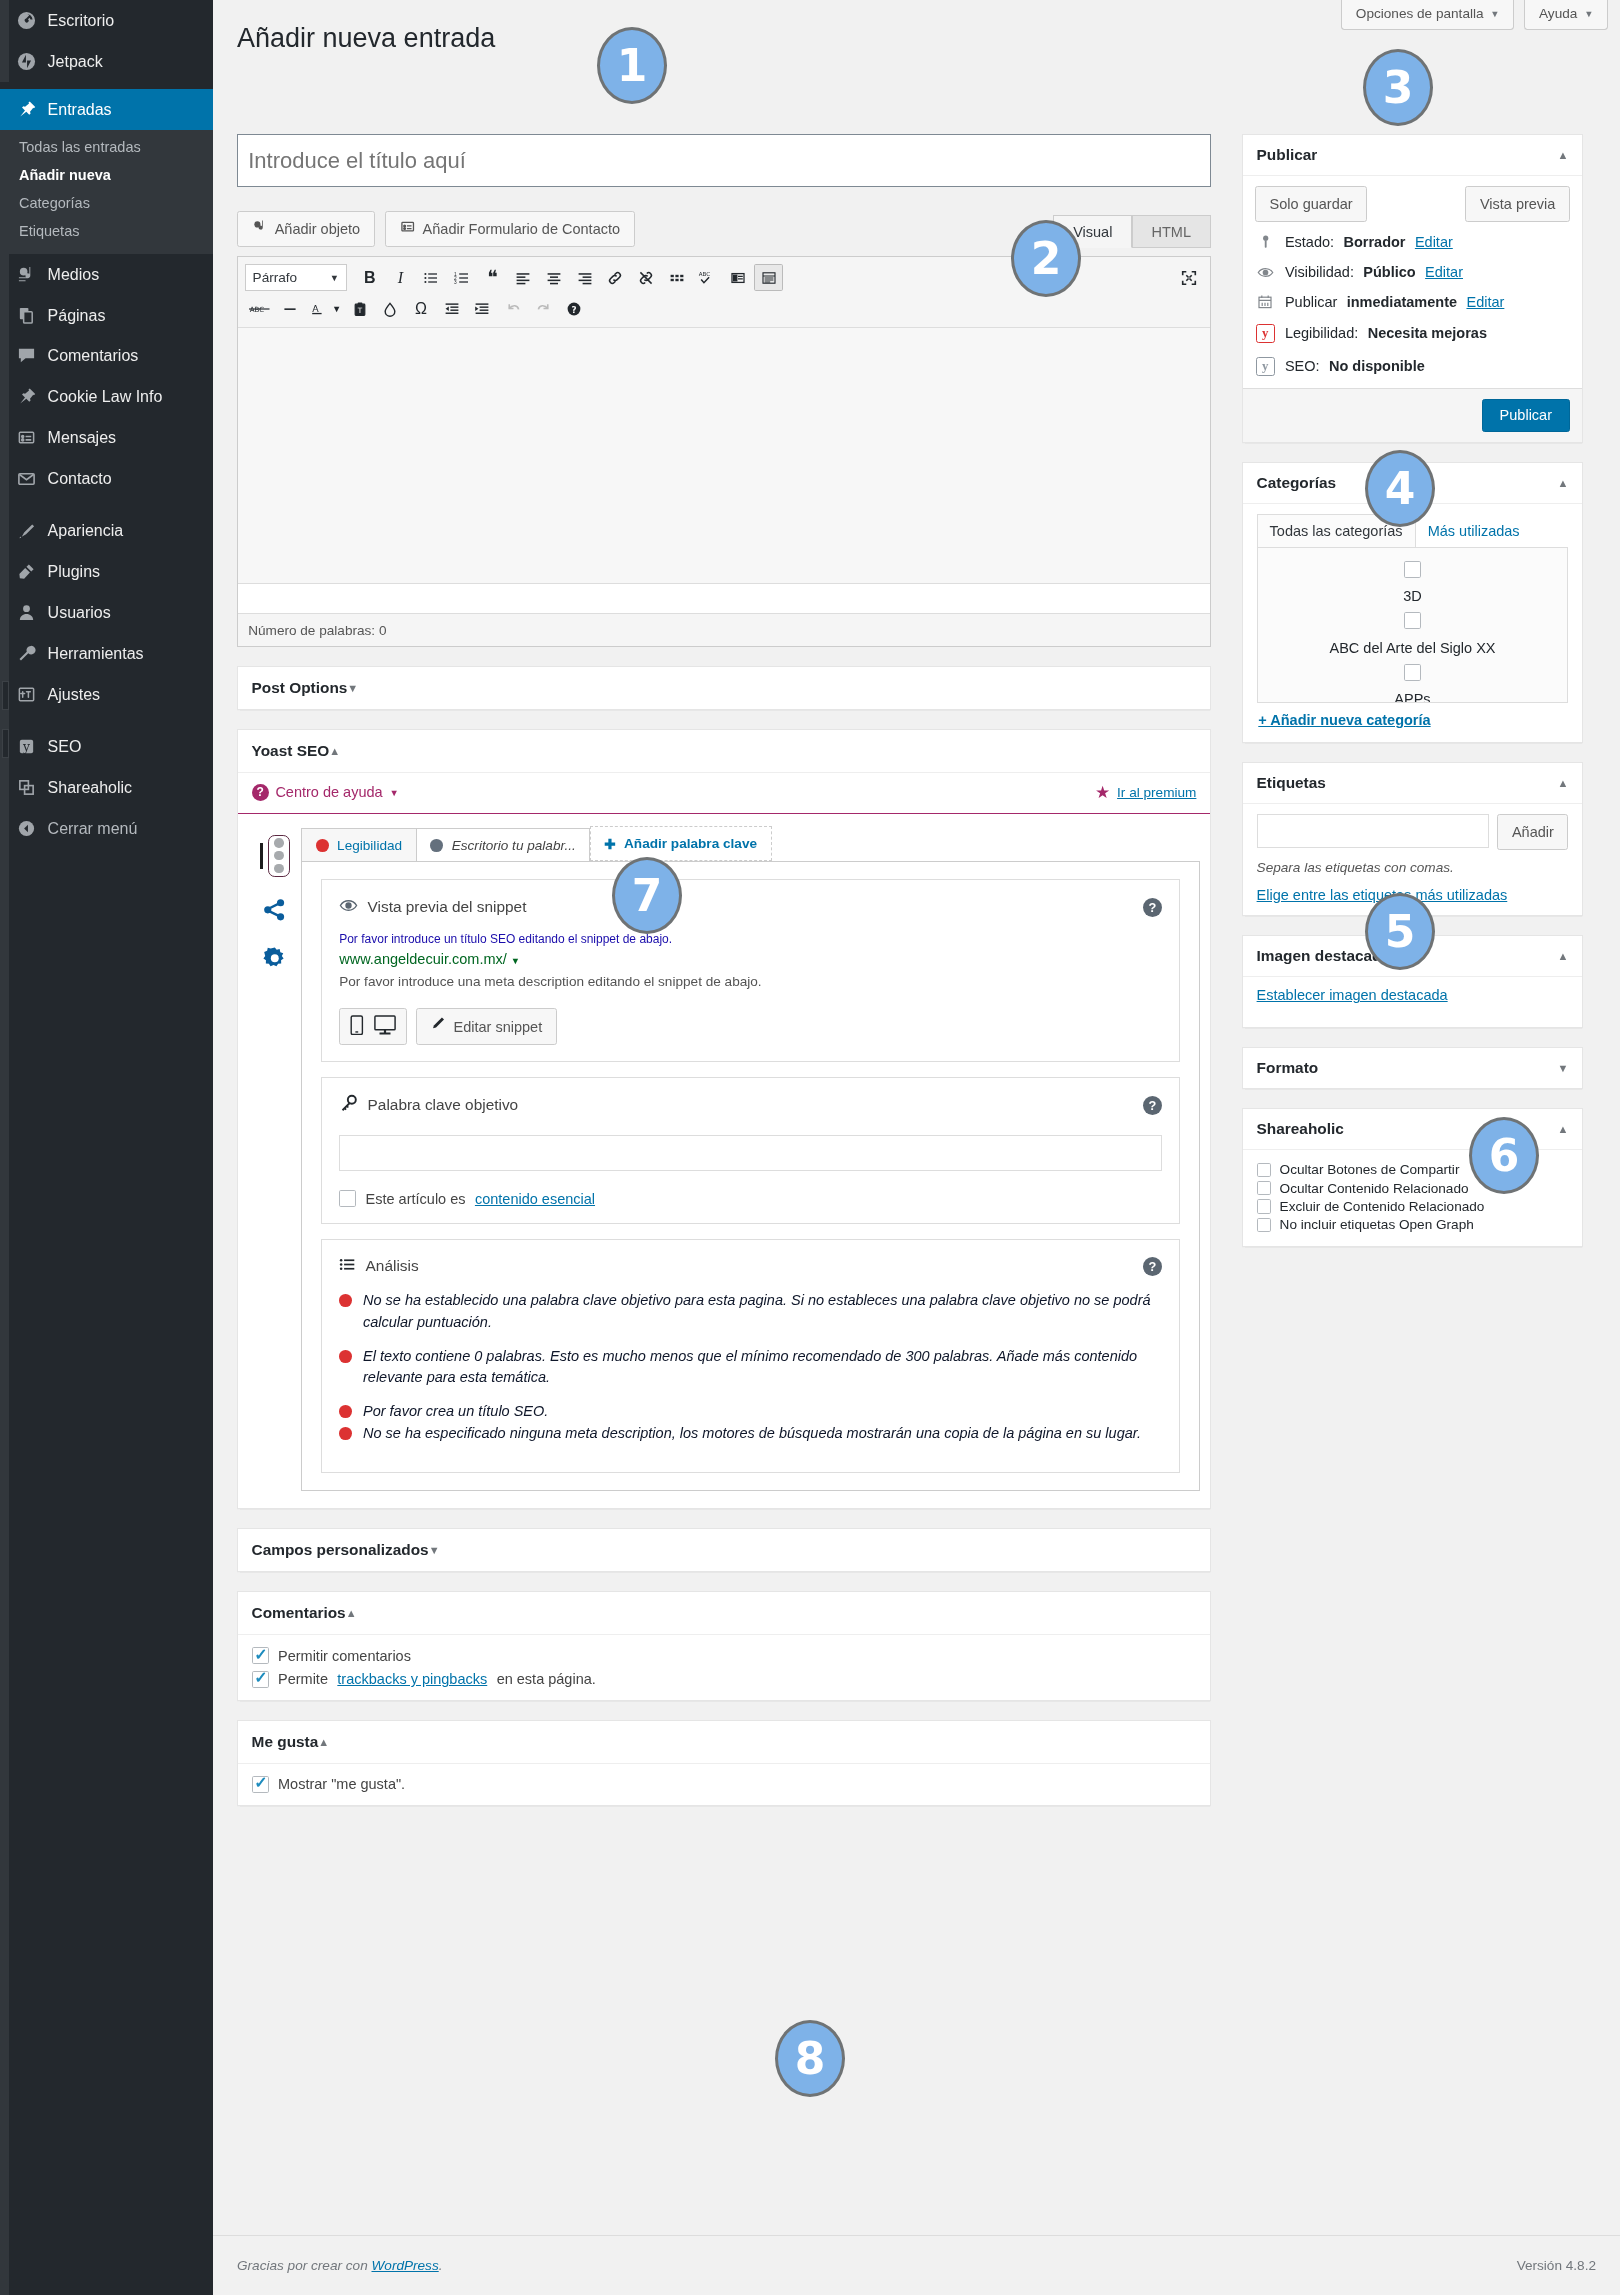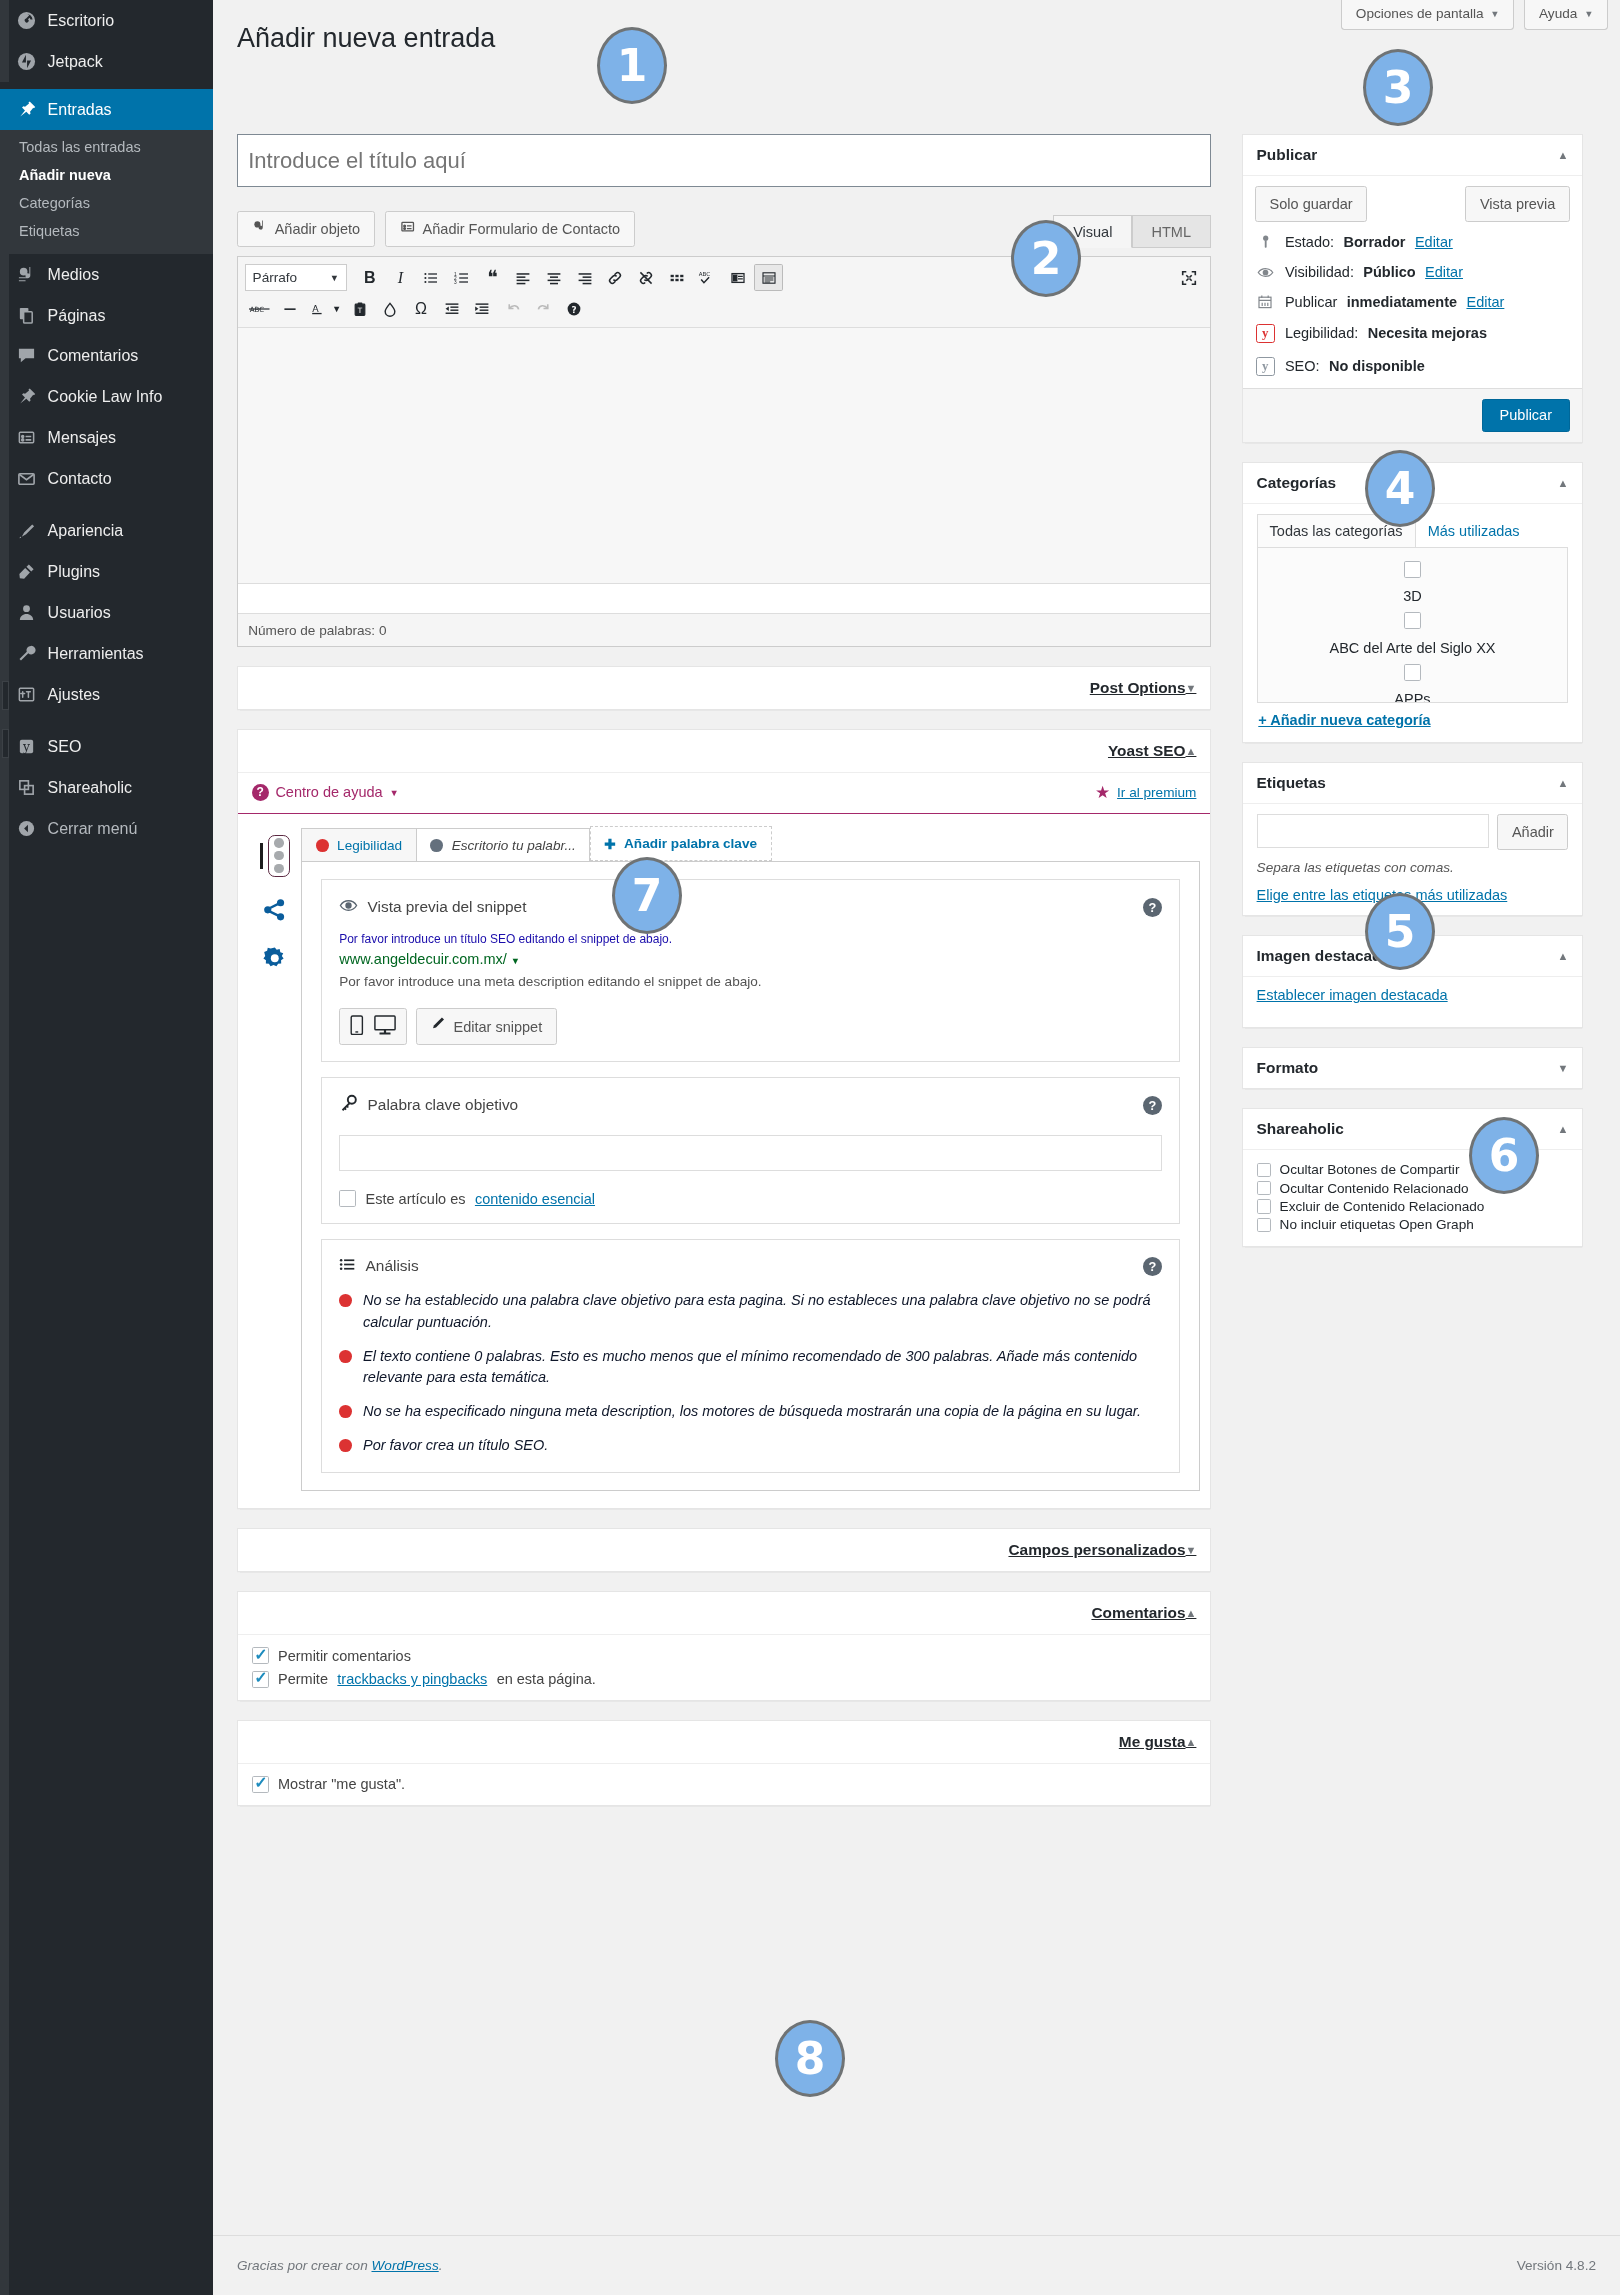--- a/index.html
+++ b/index.html
@@ -137,23 +137,23 @@
     background:#f5f5f5; border-top:0.9px solid #ddd;
     padding:8.5px 10.2px; font-size:13.6px; color:#555;
   }
 
   
   .postbox{
     background:#fff; border:0.9px solid #e5e5e5; margin-top:19px;
     box-shadow:0 0.9px 0.9px rgba(0,0,0,.04);
   }
   .postbox > .hndle{
-    display:flex; align-items:center; justify-content:flex-end;
+    display:flex; align-items:center; justify-content:flex-start;
     padding:12px 13.6px; font-size:15.4px; font-weight:bold; color:#23282d;
-    border-bottom:0.9px solid #eee; cursor:pointer;text-decoration:underline;
+    border-bottom:0.9px solid #eee; cursor:pointer;
   }
   .postbox.closed > .hndle{ border-bottom:none; }
   .toggle-arrow{ color:#72777c; font-size:11px; }
   .inside{ padding:12px 13.6px; }
 
   
   .yoast-head{ border-bottom:none; }
   .yoast-bar{
     display:flex; align-items:center; justify-content:space-between;
     padding:8.5px 13.6px 10.2px 13.6px;
@@ -887,27 +887,27 @@
                   </div>
                   <ul class="analysis-list">
                     <li>
                       <span class="dot"></span>
                       <span>No se ha establecido una palabra clave objetivo para esta pagina. Si no estableces una palabra clave objetivo no se podrá calcular puntuación.</span>
                     </li>
                     <li>
                       <span class="dot"></span>
                       <span>El texto contiene 0 palabras. Esto es mucho menos que el mínimo recomendado de 300 palabras. Añade más contenido relevante para esta temática.</span>
                     </li>
+                    <li style="margin-bottom:0">
+                      <span class="dot"></span>
+                      <span>Por favor crea un título SEO.</span>
+                    </li>
                     <li>
                       <span class="dot"></span>
                       <span>No se ha especificado ninguna meta description, los motores de búsqueda mostrarán una copia de la página en su lugar.</span>
-                    </li>
-                    <li style="margin-bottom:0">
-                      <span class="dot"></span>
-                      <span>Por favor crea un título SEO.</span>
                     </li>
                   </ul>
                 </div>
 
               </div>
             </div>
           </div>
         </div>
 
         <div class="postbox closed">

